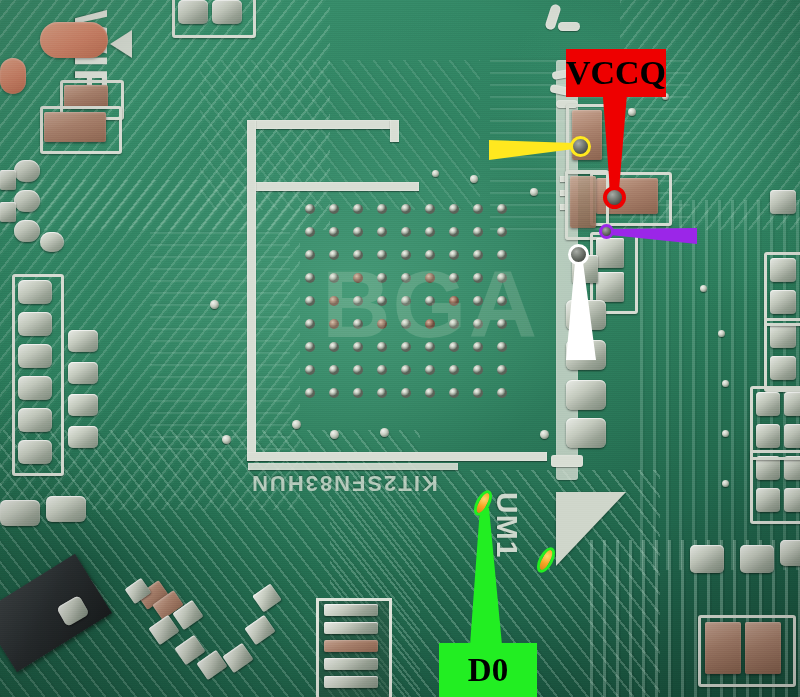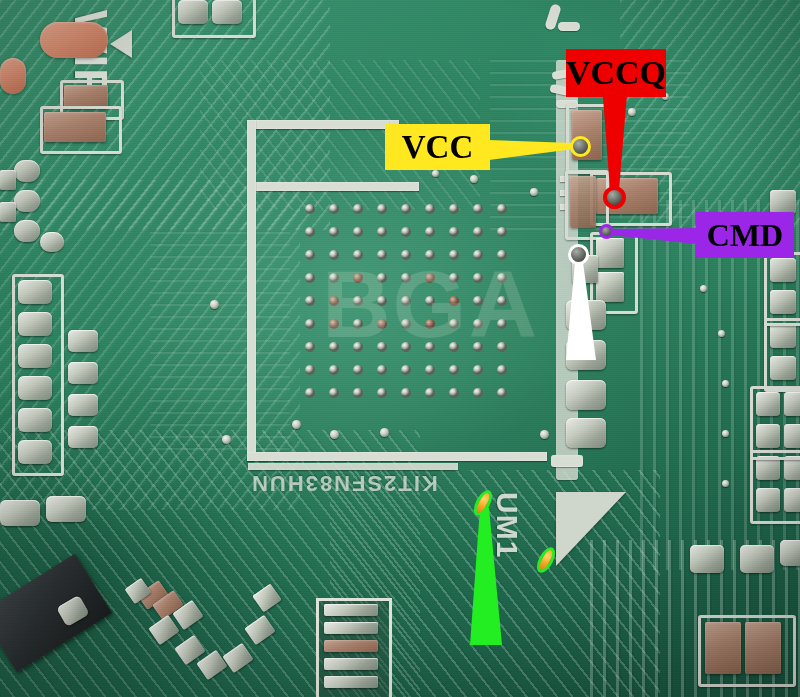--- a/index.html
+++ b/index.html
@@ -508,23 +508,22 @@
   <div class="tp-dot" style="left:599px;top:224px;width:15px;height:15px;border:3px solid #9b26e8;"></div>
 
   <div class="tp-dot" style="left:568px;top:244px;width:21px;height:21px;border:3px solid #ffffff;"></div>
 
   <div class="tp-oval" style="left:476px;top:489px;width:14px;height:28px;border:3px solid #22ee22;transform:rotate(28deg);"></div>
 
   <div class="tp-oval" style="left:539px;top:546px;width:14px;height:28px;border:3px solid #22ee22;transform:rotate(28deg);"></div>
 
   <div class="label-box label-vccq" style="left:566px;top:10px;width:100px;height:48px;background:#ee0000;">VCCQ</div>
 
-  <div class="label-box label-vcc" style="left:385px;top:124px;width:105px;height:46px;background:#ffe81f;">VCC</div>
-
-  <div class="label-box label-cmd" style="left:696px;top:212px;width:98px;height:46px;background:#9b26e8;">CMD</div>
-
-
+
+
+
+  <div class="label-box label-d0" style="left:439px;top:643px;width:98px;height:54px;background:#22ee22;">D0</div>
 
 
   <div class="photo-noise"></div>
   <div class="vignette"></div>
 
 </div>
 
 </body></html>

